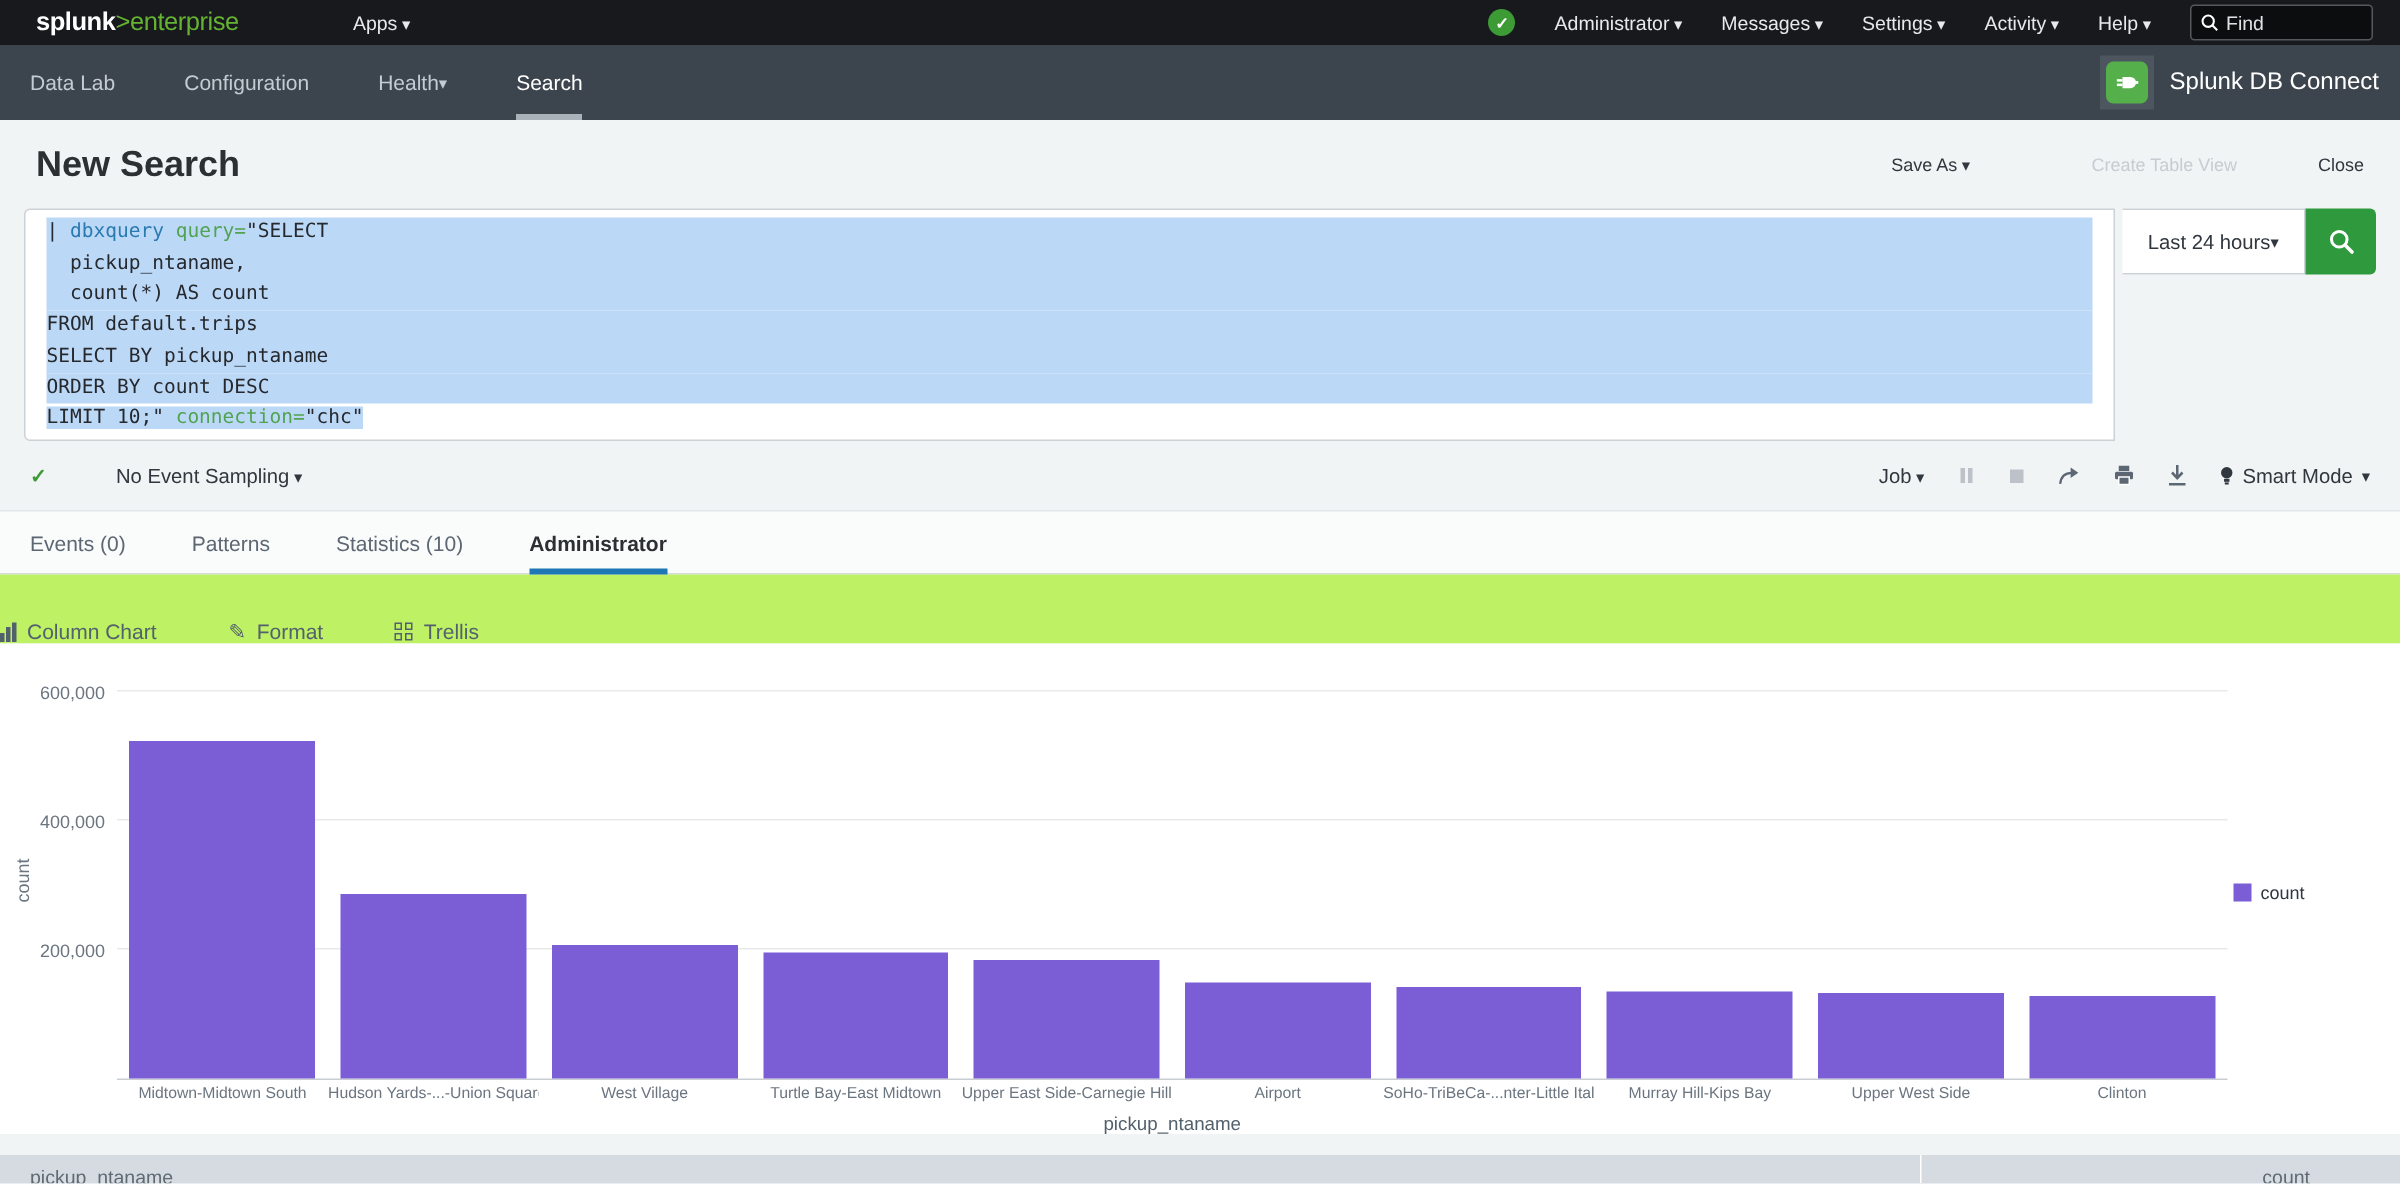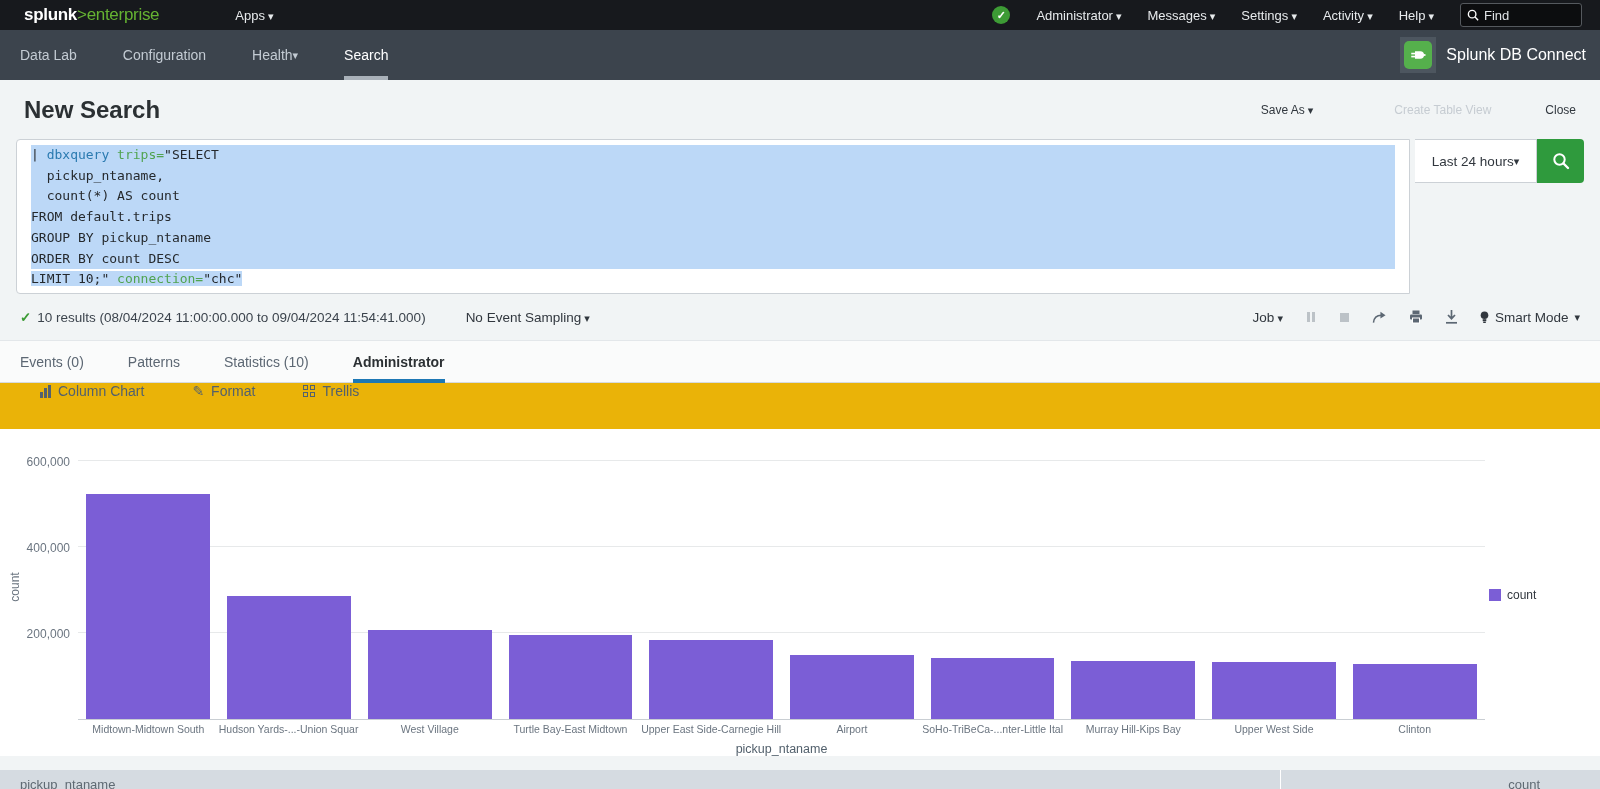--- a/index.html
+++ b/index.html
@@ -67,21 +67,21 @@
   .smart { display:flex; align-items:center; gap:6px; cursor:pointer; color:#31373e; }
 
   
   .tabs-row { height:43px; background:#fafbfb; border-top:1px solid #e3e7ea; border-bottom:1px solid #d6dbdf;
               display:flex; align-items:stretch; gap:44px; padding-left:20px; }
   .tab { font-size:14px; color:#5c6773; display:flex; align-items:center; cursor:pointer; position:relative; white-space:nowrap; }
   .tab.active { color:#2b3033; font-weight:bold; }
   .tab.active::after { content:""; position:absolute; left:0; right:0; bottom:-1px; height:4px; background:#1d78b5; }
 
   
-  .viz-toolbar { height:46px; background:#eab308; display:flex; align-items:flex-start; gap:48px; padding-left:40px; }
+  .viz-toolbar { height:46px; background:#bef264; display:flex; align-items:flex-end; gap:48px; }
   .viz-item { font-size:14px; color:#53616d; display:flex; align-items:center; gap:7px; cursor:pointer; }
   .colchart-icon { display:flex; align-items:flex-end; gap:1px; height:13px; }
   .colchart-icon i { width:3px; background:#53616d; display:block; }
   .pencil { font-size:14px; }
   .trellis-icon { display:grid; grid-template-columns:5px 5px; grid-gap:2px; }
   .trellis-icon i { width:5px; height:5px; border:1px solid #53616d; display:block; }
 
   
   .chart-section { background:#fff; padding-top:25px; }
   .chart-row { display:flex; padding-left:8px; }
@@ -163,40 +163,39 @@
   <div class="page-title">New Search</div>
   <div class="header-actions">
     <span class="hdr-link caret">Save As</span>
     <span class="hdr-link disabled">Create Table View</span>
     <span class="hdr-link">Close</span>
   </div>
 </div>
 
 <div class="search-row">
   <div class="query-box" id="query-editor">
-      <div class="qline"><span class="sel" style="display: block;"><span class="tok-plain">| </span><span class="tok-cmd">dbxquery</span><span class="tok-plain"> </span><span class="tok-param">trips=</span><span class="tok-plain">"SELECT</span></span></div>
+      <div class="qline"><span class="sel" style="display: block;"><span class="tok-plain">| </span><span class="tok-cmd">dbxquery</span><span class="tok-plain"> </span><span class="tok-param">query=</span><span class="tok-plain">"SELECT</span></span></div>
       <div class="qline"><span class="sel" style="display: block;"><span class="tok-plain">  pickup_ntaname,</span></span></div>
       <div class="qline"><span class="sel" style="display: block;"><span class="tok-plain">  count(*) AS count</span></span></div>
       <div class="qline"><span class="sel" style="display: block;"><span class="tok-plain">FROM default.trips</span></span></div>
-      <div class="qline"><span class="sel" style="display: block;"><span class="tok-plain">GROUP BY pickup_ntaname</span></span></div>
+      <div class="qline"><span class="sel" style="display: block;"><span class="tok-plain">SELECT BY pickup_ntaname</span></span></div>
       <div class="qline"><span class="sel" style="display: block;"><span class="tok-plain">ORDER BY count DESC</span></span></div>
       <div class="qline"><span class="sel"><span class="tok-plain">LIMIT 10;" </span><span class="tok-param">connection=</span><span class="tok-plain">"chc"</span></span></div>
     </div>
   <div class="time-picker caret">Last 24 hours</div>
   <div class="search-btn">
     <svg width="18" height="18" viewBox="0 0 18 18">
         <circle cx="7.5" cy="7.5" r="5.2" fill="none" stroke="#fff" stroke-width="2"></circle>
         <line x1="11.5" y1="11.5" x2="16" y2="16" stroke="#fff" stroke-width="2.4" stroke-linecap="round"></line>
       </svg>
   </div>
 </div>
 
 <div class="results-row">
   <span class="result-check">✓</span>
-  <span>10 results (08/04/2024 11:00:00.000 to 09/04/2024 11:54:41.000)</span>
   <span class="sampling caret">No Event Sampling</span>
   <div class="job-bar">
     <span class="job-label caret">Job</span>
     <span class="jicon disabled">
       <svg width="12" height="12" viewBox="0 0 12 12">
           <rect x="2" y="1" width="3" height="10" fill="#5c6773"></rect>
           <rect x="7" y="1" width="3" height="10" fill="#5c6773"></rect>
         </svg>
     </span>
     <span class="jicon disabled">

